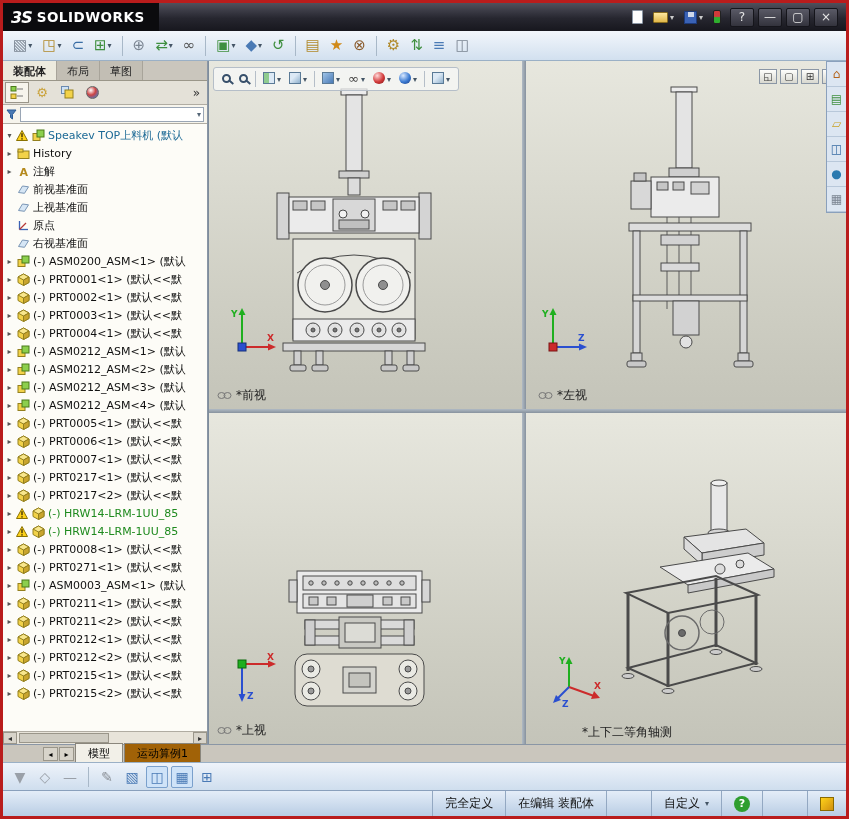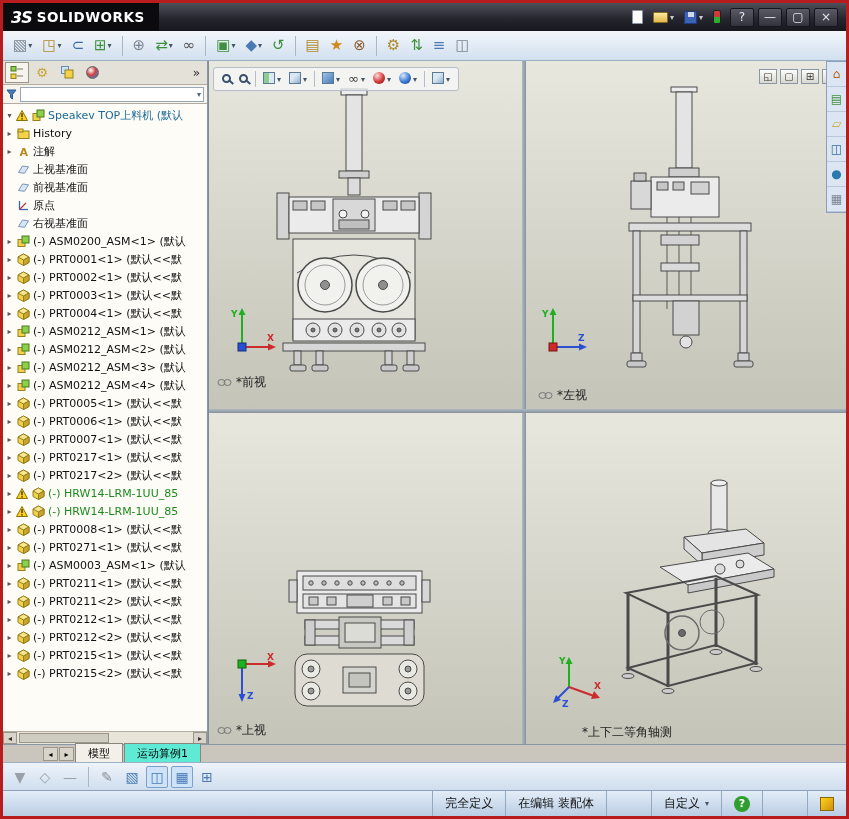--- a/index.html
+++ b/index.html
@@ -46,21 +46,21 @@
 .tree-ico{width:15px;display:flex;justify-content:center;flex:none}
 .tree-warn{width:13px;display:flex;flex:none}
 .tree-label{font-size:11px;color:#111;overflow:hidden}
 #tree-hscroll{height:13px;background:#e8e4da;border-top:1px solid #b0aca2;display:flex;align-items:center}
 .hs-btn{width:14px;height:12px;font-size:8px;display:flex;align-items:center;justify-content:center;background:#d8d4ca;border:1px solid #9a968a;color:#333}
 .hs-track{flex:1;height:12px;position:relative}
 .hs-thumb{position:absolute;left:2px;top:1px;width:90px;height:10px;background:#cfccc2;border:1px solid #9a968a}
 
 #doc-tabs{position:absolute;left:0;right:0;bottom:54px;height:18px;background:#cac6bd;border-top:1px solid #8a96a5;display:flex;align-items:flex-end;padding-left:40px}
 .dt-arrow{width:15px;height:14px;font-size:8px;display:flex;align-items:center;justify-content:center;background:#d8d4ca;border:1px solid #9a968a;margin:0 1px 1px 0}
-.d-tab{padding:2px 12px 1px;font-size:11px;background:#5eead4;border:1px solid #8a867c;border-bottom:none;margin-right:1px;cursor:default}
+.d-tab{padding:2px 12px 1px;font-size:11px;background:#a16207;border:1px solid #8a867c;border-bottom:none;margin-right:1px;cursor:default}
 .d-tab.active{background:#f2f0e8}
 
 #lower-toolbar{position:absolute;left:0;right:0;bottom:26px;height:28px;background:linear-gradient(#eef3fa,#cfdeee);border-top:1px solid #9ab0c6;display:flex;align-items:center;padding:0 6px;gap:3px}
 .lt-btn{width:22px;height:22px;display:flex;align-items:center;justify-content:center;font-size:14px;border-radius:2px;border:1px solid transparent}
 .lt-btn.pressed{background:#cfe3f8;border-color:#7aa0cc}
 
 #statusbar{position:absolute;left:0;right:0;bottom:0;height:26px;background:linear-gradient(#e4edf8,#b9cde4);border-top:1px solid #8aa0bc;display:flex;align-items:center;font-size:12px;color:#111}
 #sb-app{padding:0 10px;white-space:nowrap}
 #sb-right{margin-left:auto;display:flex;height:100%;align-items:stretch}
 .sb-seg{display:flex;align-items:center;padding:0 12px;border-left:1px solid #93a8c2;gap:4px;white-space:nowrap}
@@ -192,20 +192,25 @@
       </span>
       <span class="t-btn" data-name="measure-button">
         <span class="t-glyph" data-name="measure-icon" style="color: rgb(74, 122, 181);">≡</span>
       </span>
       <span class="t-btn" data-name="section-properties-button">
         <span class="t-glyph" data-name="section-properties-icon" style="color: rgb(122, 132, 145);">◫</span>
       </span>
     </div>
 
   <div id="left-panel" data-name="feature-manager-panel">
+    <div id="panel-tabs" data-name="panel-tabs">
+        <span class="p-tab active" data-name="panel-tab-装配体">装配体</span>
+        <span class="p-tab" data-name="panel-tab-布局">布局</span>
+        <span class="p-tab" data-name="panel-tab-草图">草图</span>
+      </div>
     <div id="manager-head" data-name="manager-head">
       <span data-name="manager-tabs" style="display:flex;gap:1px">
           <span class="m-tab active" data-name="feature-manager-tab">
             <svg width="15" height="15">
               <rect x="1" y="1.5" width="5" height="4.5" fill="#8ccf4d" stroke="#4a7a1a"></rect>
               <rect x="1" y="9" width="5" height="4.5" fill="#f2d249" stroke="#94801e"></rect>
               <line x1="7" y1="4" x2="13" y2="4" stroke="#777"></line>
               <line x1="7" y1="11" x2="13" y2="11" stroke="#777"></line>
             </svg>
           </span>
@@ -269,30 +274,30 @@
           </span>
           <span class="tree-label" data-name="tree-item-label">注解</span>
         </div>
         <div class="tree-row" data-name="tree-item">
           <span class="tree-arrow" data-name="expand-arrow-icon"></span>
           <span class="tree-ico" data-name="plane-icon">
             <svg width="13" height="13">
               <polygon points="1.5,9.5 5.5,3 11.5,3.8 7.5,10.3" fill="#cfe2f5" fill-opacity="0.85" stroke="#7a96b5"></polygon>
             </svg>
           </span>
-          <span class="tree-label" data-name="tree-item-label">上视基准面</span>
+          <span class="tree-label" data-name="tree-item-label">前视基准面</span>
         </div>
         <div class="tree-row" data-name="tree-item">
           <span class="tree-arrow" data-name="expand-arrow-icon"></span>
           <span class="tree-ico" data-name="plane-icon">
             <svg width="13" height="13">
               <polygon points="1.5,9.5 5.5,3 11.5,3.8 7.5,10.3" fill="#cfe2f5" fill-opacity="0.85" stroke="#7a96b5"></polygon>
             </svg>
           </span>
-          <span class="tree-label" data-name="tree-item-label">前视基准面</span>
+          <span class="tree-label" data-name="tree-item-label">上视基准面</span>
         </div>
         <div class="tree-row" data-name="tree-item">
           <span class="tree-arrow" data-name="expand-arrow-icon"></span>
           <span class="tree-ico" data-name="origin-icon">
             <svg width="13" height="13">
               <line x1="2.5" y1="10.5" x2="2.5" y2="2" stroke="#3a62b5" stroke-width="1.3"></line>
               <line x1="2.5" y1="10.5" x2="11" y2="10.5" stroke="#3a62b5" stroke-width="1.3"></line>
               <line x1="2.5" y1="10.5" x2="9" y2="4" stroke="#b53a3a" stroke-width="1.3"></line>
             </svg>
           </span>
@@ -652,21 +657,21 @@
       </svg>
       <svg class="triad" data-name="front-triad" style="left:20px;top:244px" width="50" height="52">
         <line x1="13" y1="42" x2="13" y2="9" stroke="#1faf1f" stroke-width="2"></line>
         <polygon points="13,3 9.5,10 16.5,10" fill="#1faf1f"></polygon>
         <line x1="13" y1="42" x2="40" y2="42" stroke="#cc2b2b" stroke-width="2"></line>
         <polygon points="47,42 39,38.5 39,45.5" fill="#cc2b2b"></polygon>
         <rect x="9" y="38" width="8" height="8" fill="#2a4fd0" stroke="#16307a"></rect>
         <text x="2" y="12" font-size="9" font-weight="bold" fill="#1faf1f" data-name="axis-up-label">Y</text>
         <text x="38" y="36" font-size="9" font-weight="bold" fill="#cc2b2b" data-name="axis-right-label">X</text>
       </svg>
-      <div class="vp-label" style="left:8px;bottom:18px" data-name="view-label">
+      <div class="vp-label" style="left:8px;bottom:5px" data-name="view-label">
         <svg width="15" height="9" data-name="view-label-icon">
             <ellipse cx="4.5" cy="4.5" rx="3.5" ry="3" fill="none" stroke="#777"></ellipse>
             <ellipse cx="10.5" cy="4.5" rx="3.5" ry="3" fill="none" stroke="#777"></ellipse>
           </svg>
         <span data-name="view-label-text">*前视</span>
       </div>
     </div>
 
     <div class="quad" id="q-left" data-name="viewport-left">
       <svg class="mach" data-name="left-view-drawing" style="left:95px;top:24px" width="142" height="287" viewBox="0 0 142 287">

